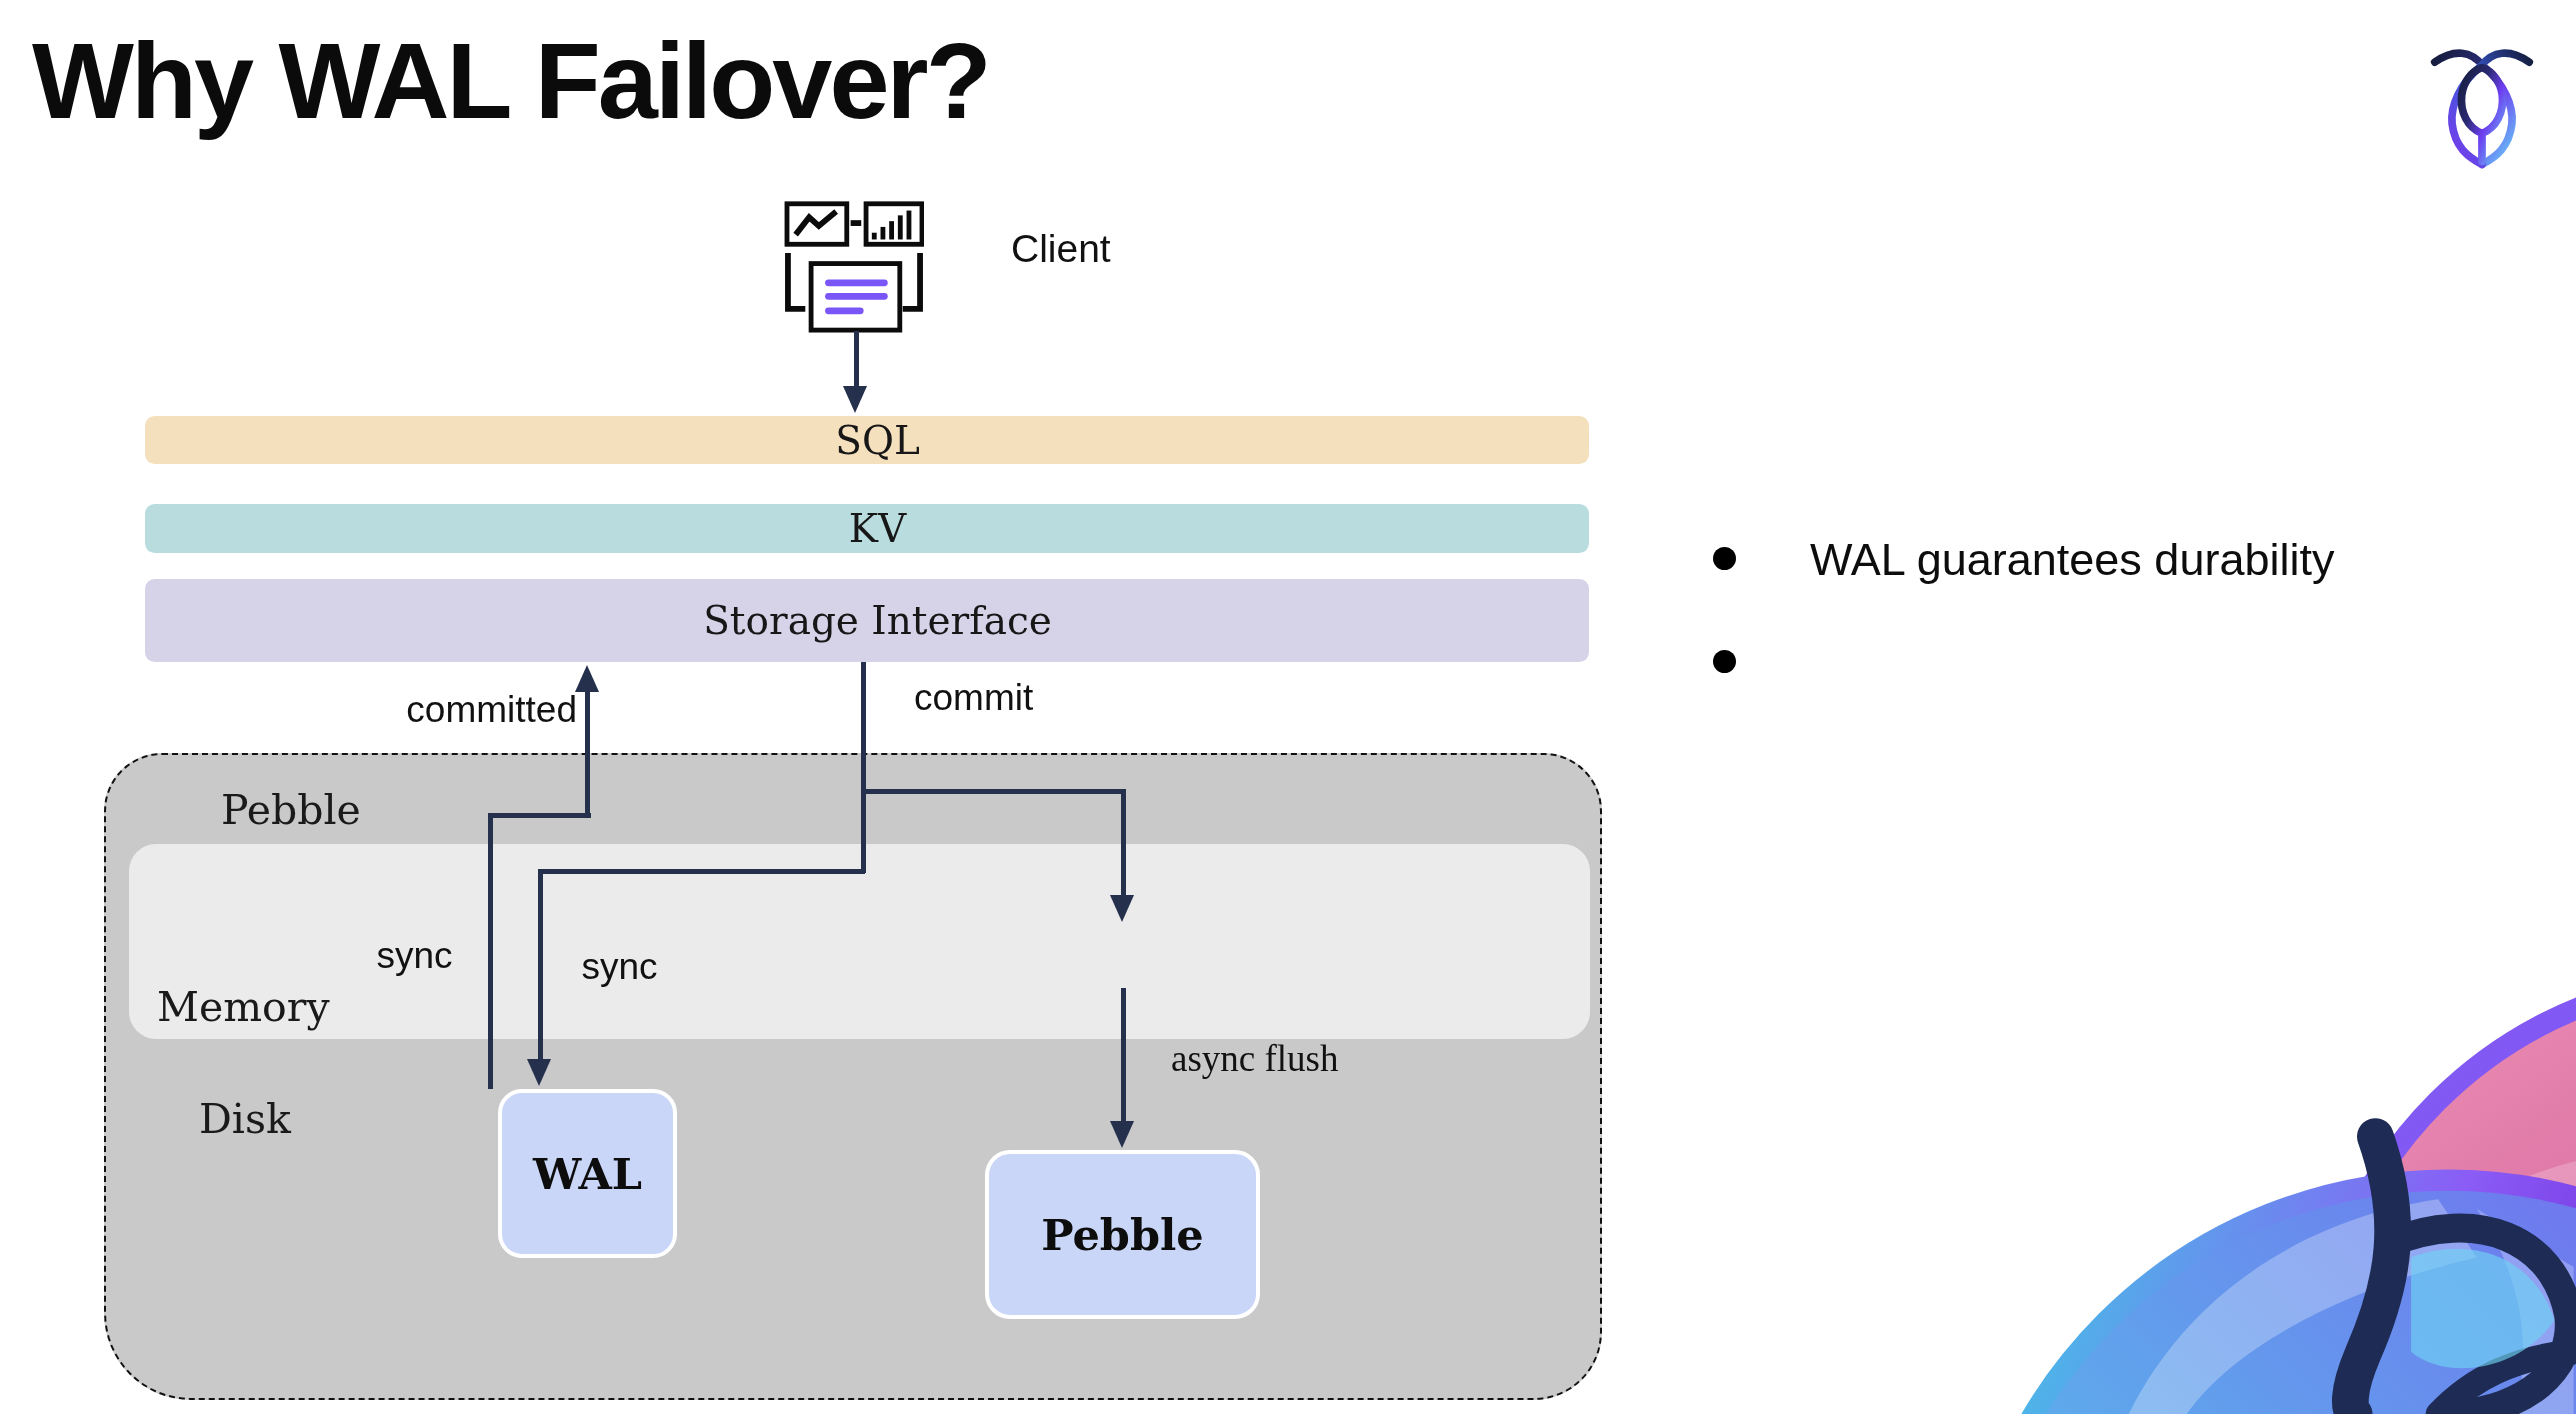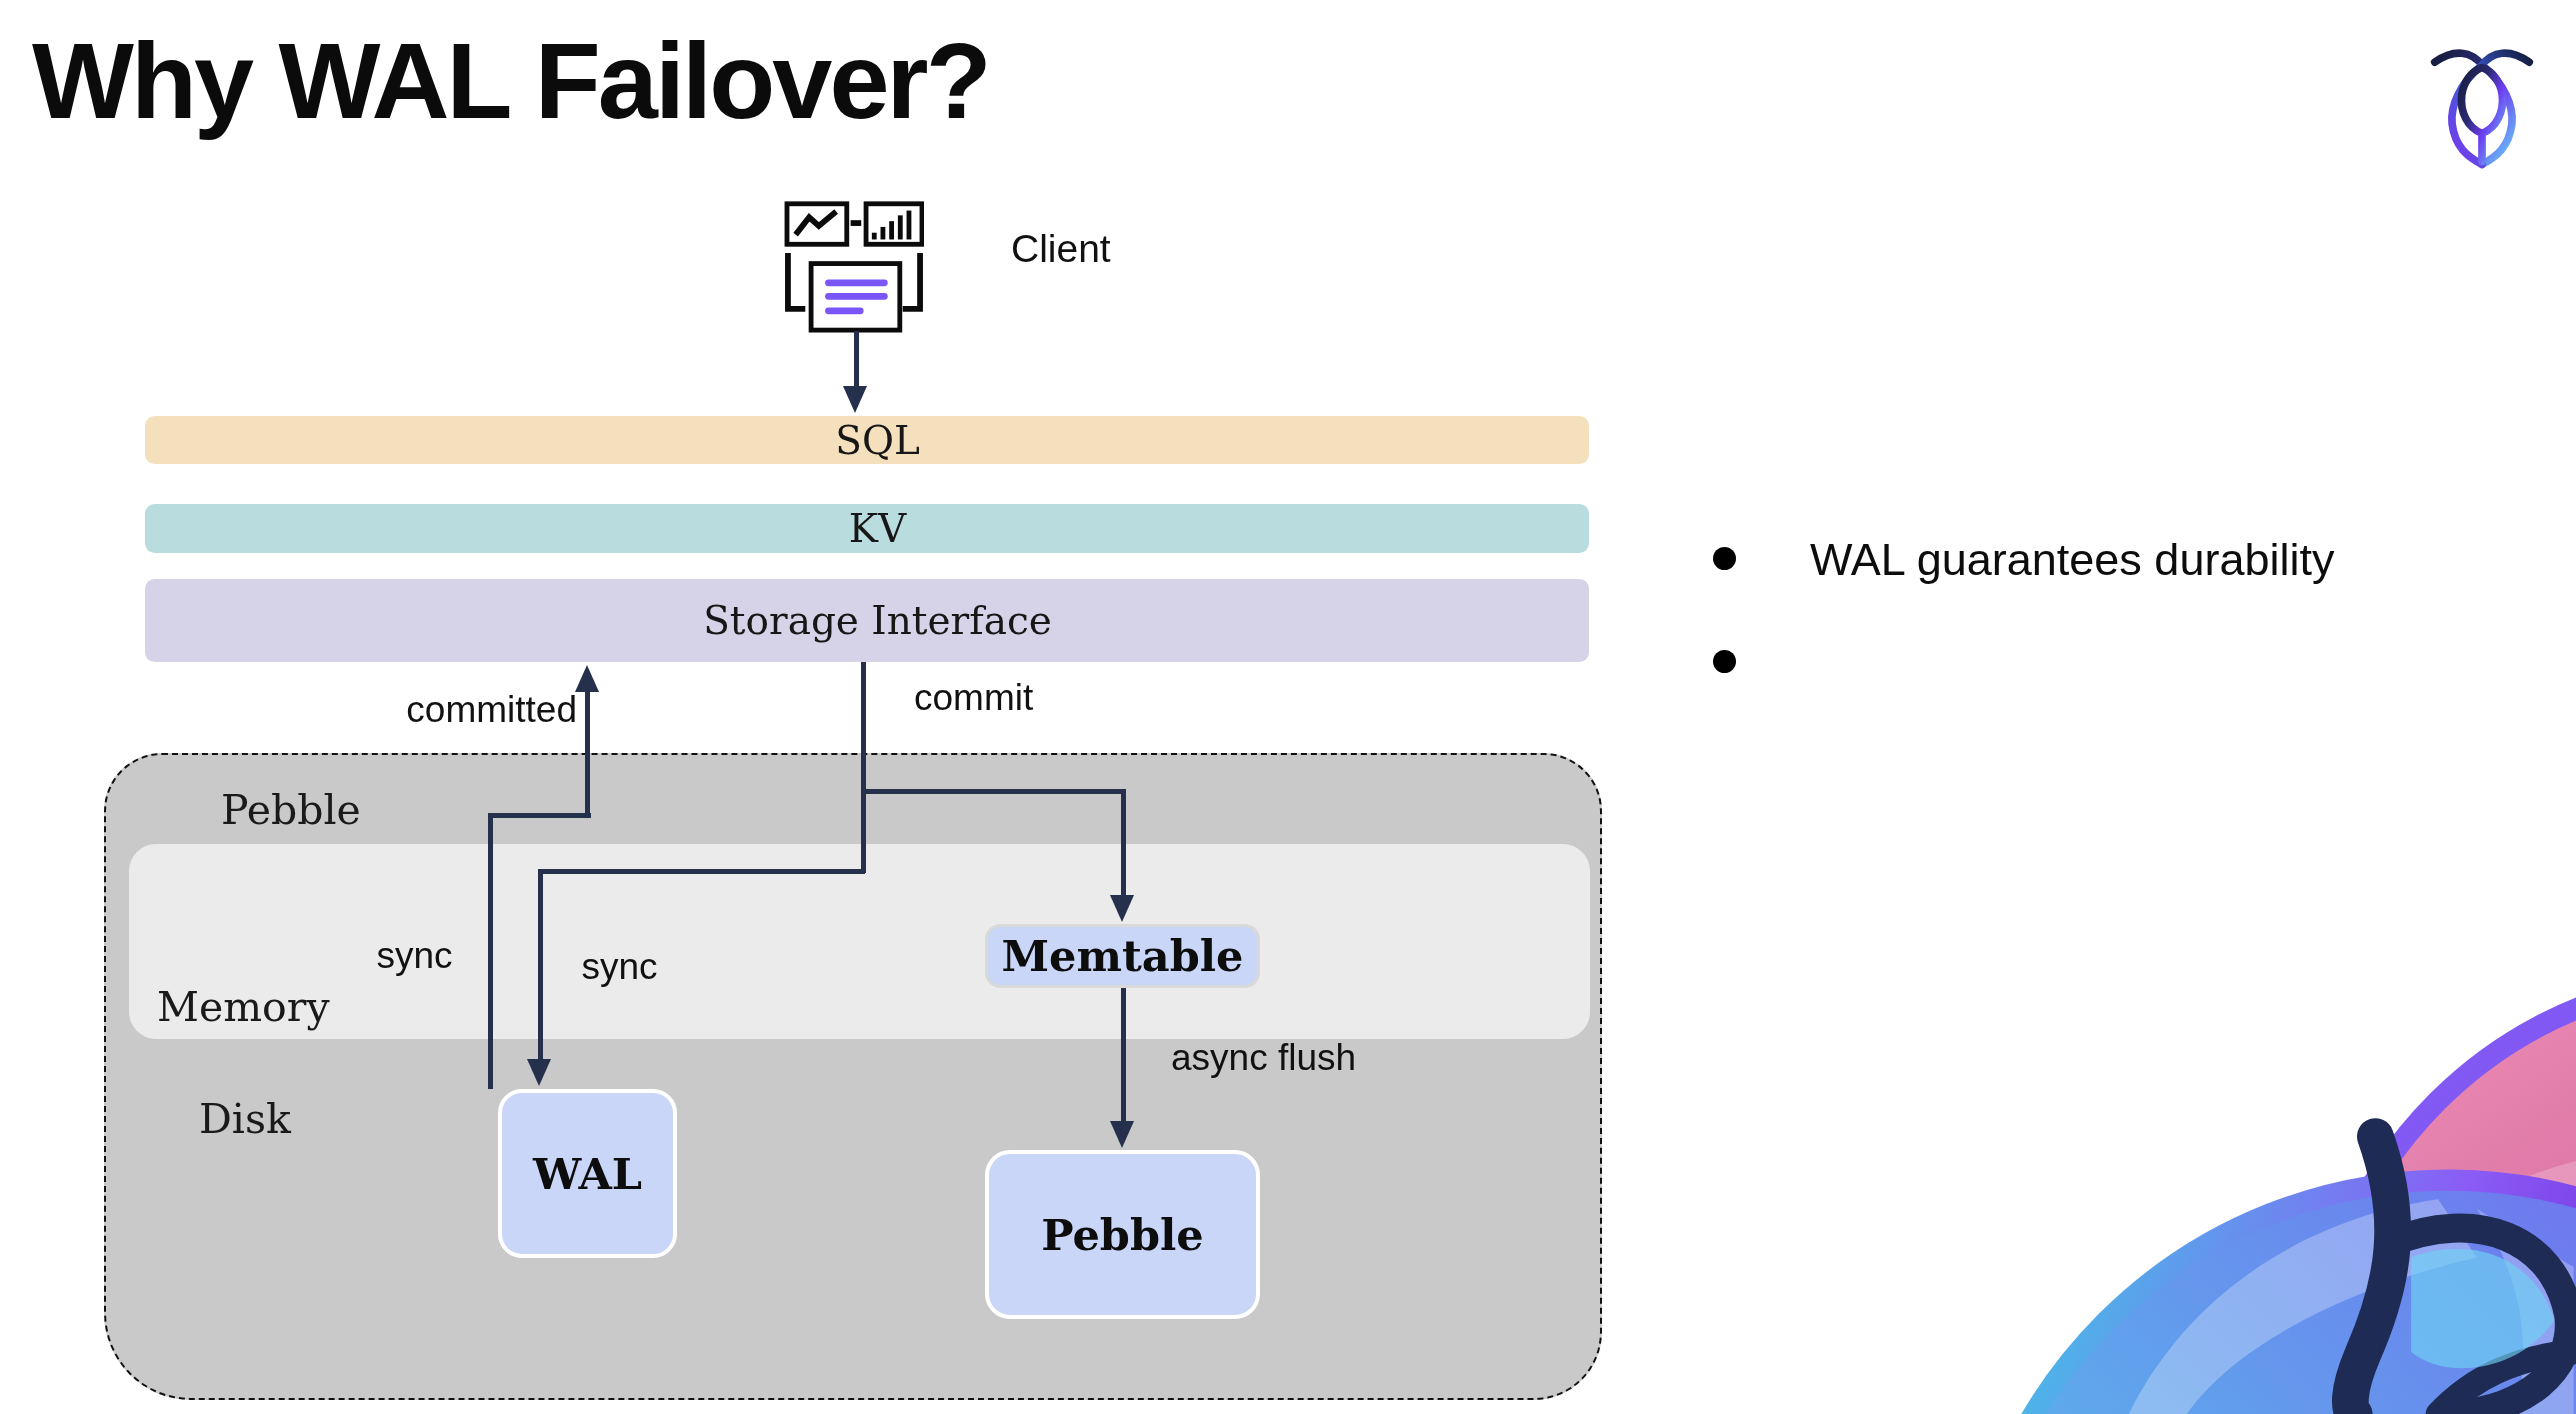--- a/index.html
+++ b/index.html
@@ -119,23 +119,20 @@
   <div class="abs bar storage">
     <span>Storage Interface</span>
   </div>
 
   <div class="abs pebble"></div>
   <div class="abs memory-band"></div>
   <div class="abs serif-label" style="left:221px;top:786px;">Pebble</div>
   <div class="abs serif-label" style="left:157px;top:983px;">Memory</div>
   <div class="abs serif-label" style="left:199px;top:1095px;">Disk</div>
 
-  <div class="abs node memtable">
-    <span>Memtable</span>
-  </div>
   <div class="abs node wal">
     <span>WAL</span>
   </div>
   <div class="abs node sstable">
     <span>Pebble</span>
   </div>
 
   <div class="abs vline" style="left:854px;top:331px;height:60px;"></div>
   <div class="abs head-down" style="left:843px;top:386px;"></div>
 
@@ -152,21 +149,21 @@
   <div class="abs vline" style="left:585px;top:689px;height:128px;"></div>
   <div class="abs head-up" style="left:575px;top:665px;"></div>
 
   <div class="abs vline" style="left:1121px;top:988px;height:135px;"></div>
   <div class="abs head-down" style="left:1110px;top:1121px;"></div>
 
   <div class="abs edge-label" style="left:383px;top:689px;width:194px;text-align:right;">committed</div>
   <div class="abs edge-label" style="left:914px;top:677px;">commit</div>
   <div class="abs edge-label c" style="left:366px;top:935px;width:97px;">sync</div>
   <div class="abs edge-label c" style="left:569px;top:946px;width:101px;">sync</div>
-  <div class="abs edge-label" style="left:1171px;top:1037px;">async flush</div>
+  <div class="abs edge-label" style="left:1171px;top:1037px;font-family:Liberation Serif, serif;">async flush</div>
 
   <div class="abs bullets">
     <div class="bullet">
       <div class="bullet-dot"></div>
       <div class="bullet-text">WAL guarantees durability</div>
     </div>
     <div class="bullet">
       <div class="bullet-dot"></div>
     </div>
   </div>

